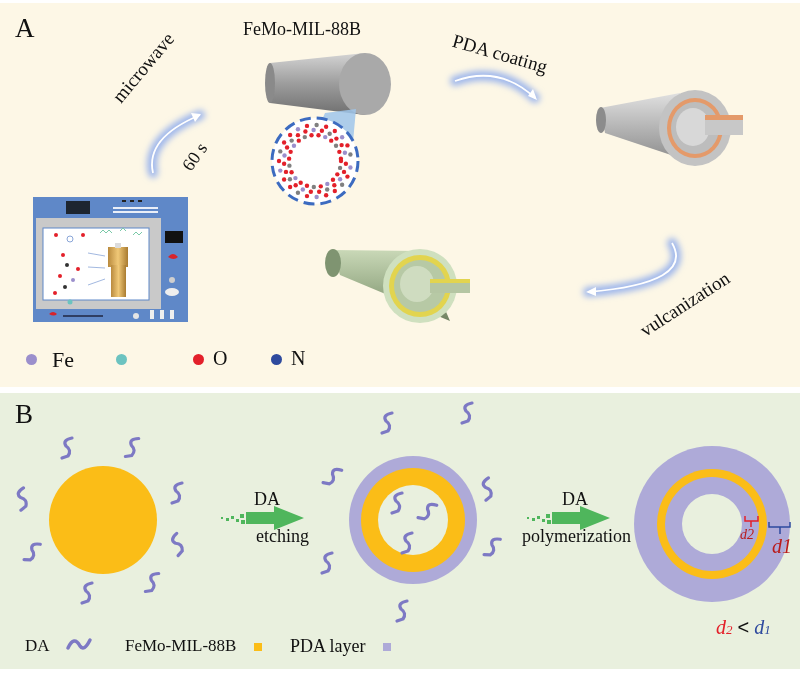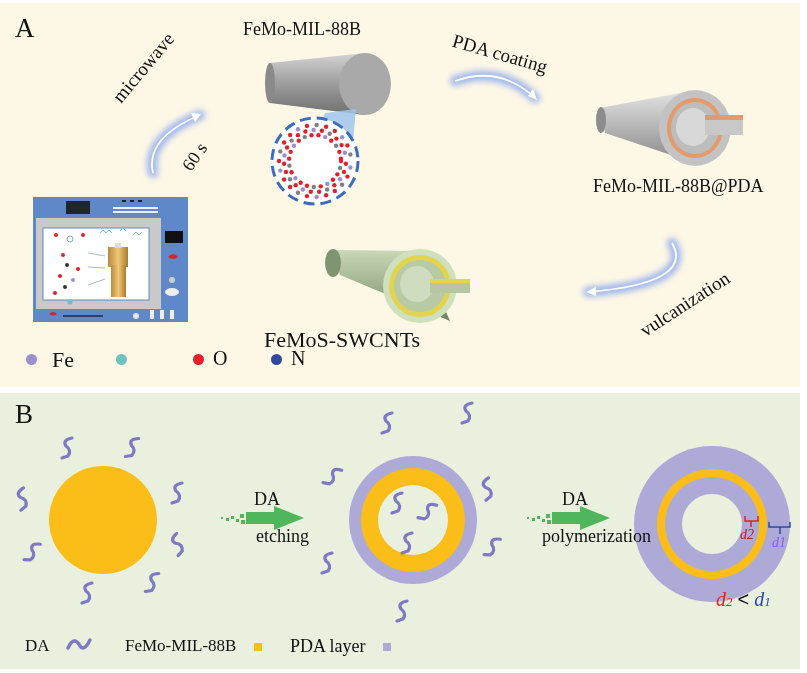--- a/index.html
+++ b/index.html
@@ -209,23 +209,21 @@
       <ellipse cx="420" cy="283" rx="26" ry="26" fill="#b7c9a5"></ellipse>
       <ellipse cx="417" cy="281" rx="17" ry="18" fill="#cfdcc0"></ellipse>
       <rect x="430" y="276" width="40" height="14" fill="#b5c6a3"></rect>
       <path d="M430,276 L470,276 L470,280 L430,280 Z" fill="#e2d44f"></path>
     </g>
   </svg>
 
   <span class="lbl t20" style="left:108px;top:90px;transform:rotate(-50deg);transform-origin:left top;">microwave</span>
   <span class="lbl t18" style="left:178px;top:160px;transform:rotate(-55deg);transform-origin:left top;">60 s</span>
   <span class="lbl t20" style="left:456px;top:27px;transform:rotate(16deg);transform-origin:left top;">PDA coating</span>
-  <span class="lbl t18" style="left:593px;top:173px;">FeMo-MIL-88B@PDA</span>
   <span class="lbl t20" style="left:636px;top:320px;transform:rotate(-33deg);transform-origin:left top;">vulcanization</span>
-  <span class="lbl big" style="left:264px;top:324px;font-size:22px;">FeMoS-SWCNTs</span>
 
   <div style="position:absolute;left:26px;top:343px;height:26px;">
     <span style="position:absolute;left:0;top:8px;width:11px;height:11px;border-radius:50%;background:#9b8fcc;"></span>
     <span class="lbl t20" style="left:26px;top:1px;font-size:22px;">Fe</span>
     <span style="position:absolute;left:90px;top:8px;width:11px;height:11px;border-radius:50%;background:#6cc3c0;"></span>
     <span class="lbl t20" style="left:110px;top:1px;font-size:20px;margin-top:46px;">Mo</span>
     <span style="position:absolute;left:167px;top:8px;width:11px;height:11px;border-radius:50%;background:#e3202a;"></span>
     <span class="lbl t20" style="left:187px;top:1px;font-size:20px;">O</span>
     <span style="position:absolute;left:245px;top:8px;width:11px;height:11px;border-radius:50%;background:#2e4a9e;"></span>
     <span class="lbl t20" style="left:265px;top:1px;font-size:20px;">N</span>
@@ -307,26 +305,26 @@
       </g>
 
     <path d="M68,255 Q74,242 80,253 Q84,259 90,247" stroke="#7d79c4" stroke-width="3.5" fill="none" stroke-linecap="round"></path>
     <rect x="254" y="250" width="8" height="8" fill="#fbbd17"></rect>
     <rect x="383" y="250" width="8" height="8" fill="#aeaad8"></rect>
   </svg>
 
   <span class="lbl t18" style="left:254px;top:96px;">DA</span>
   <span class="lbl t18" style="left:241px;top:133px;margin-left:15px;">etching</span>
   <span class="lbl t18" style="left:562px;top:96px;">DA</span>
-  <span class="lbl t18" style="left:522px;top:133px;margin-left:20px;">polymerization</span>
+  <span class="lbl t18" style="left:522px;top:133px;">polymerization</span>
 
   <span class="lbl" style="left:740px;top:134px;font-size:14px;font-style:italic;color:#b91c1c;">d2</span>
-  <span class="lbl" style="left:772px;top:142px;font-size:14px;font-style:italic;color:#8b5cf6;">d1</span>
-
-  <div style="position:absolute;left:716px;top:195px;font-size:20px;white-space:nowrap;">
+  <span class="lbl" style="left:772px;top:142px;font-size:20px;font-style:italic;color:#b91c1c;">d1</span>
+
+  <div style="position:absolute;left:716px;top:223px;font-size:20px;white-space:nowrap;">
     <span style="color:#e3202a;font-style:italic;"><span>d</span><span style="font-size:13px;">2</span></span>
     <span style="color:#111;font-family:'Liberation Sans',sans-serif;">&lt;</span>
     <span style="color:#2e4a9e;font-style:italic;"><span>d</span><span style="font-size:13px;">1</span></span>
   </div>
 
   <span class="lbl" style="left:25px;top:243px;font-size:17px;">DA</span>
   <span class="lbl" style="left:125px;top:243px;font-size:17px;">FeMo-MIL-88B</span>
   <span class="lbl" style="left:290px;top:243px;font-size:18px;">PDA layer</span>
 </div>
 

